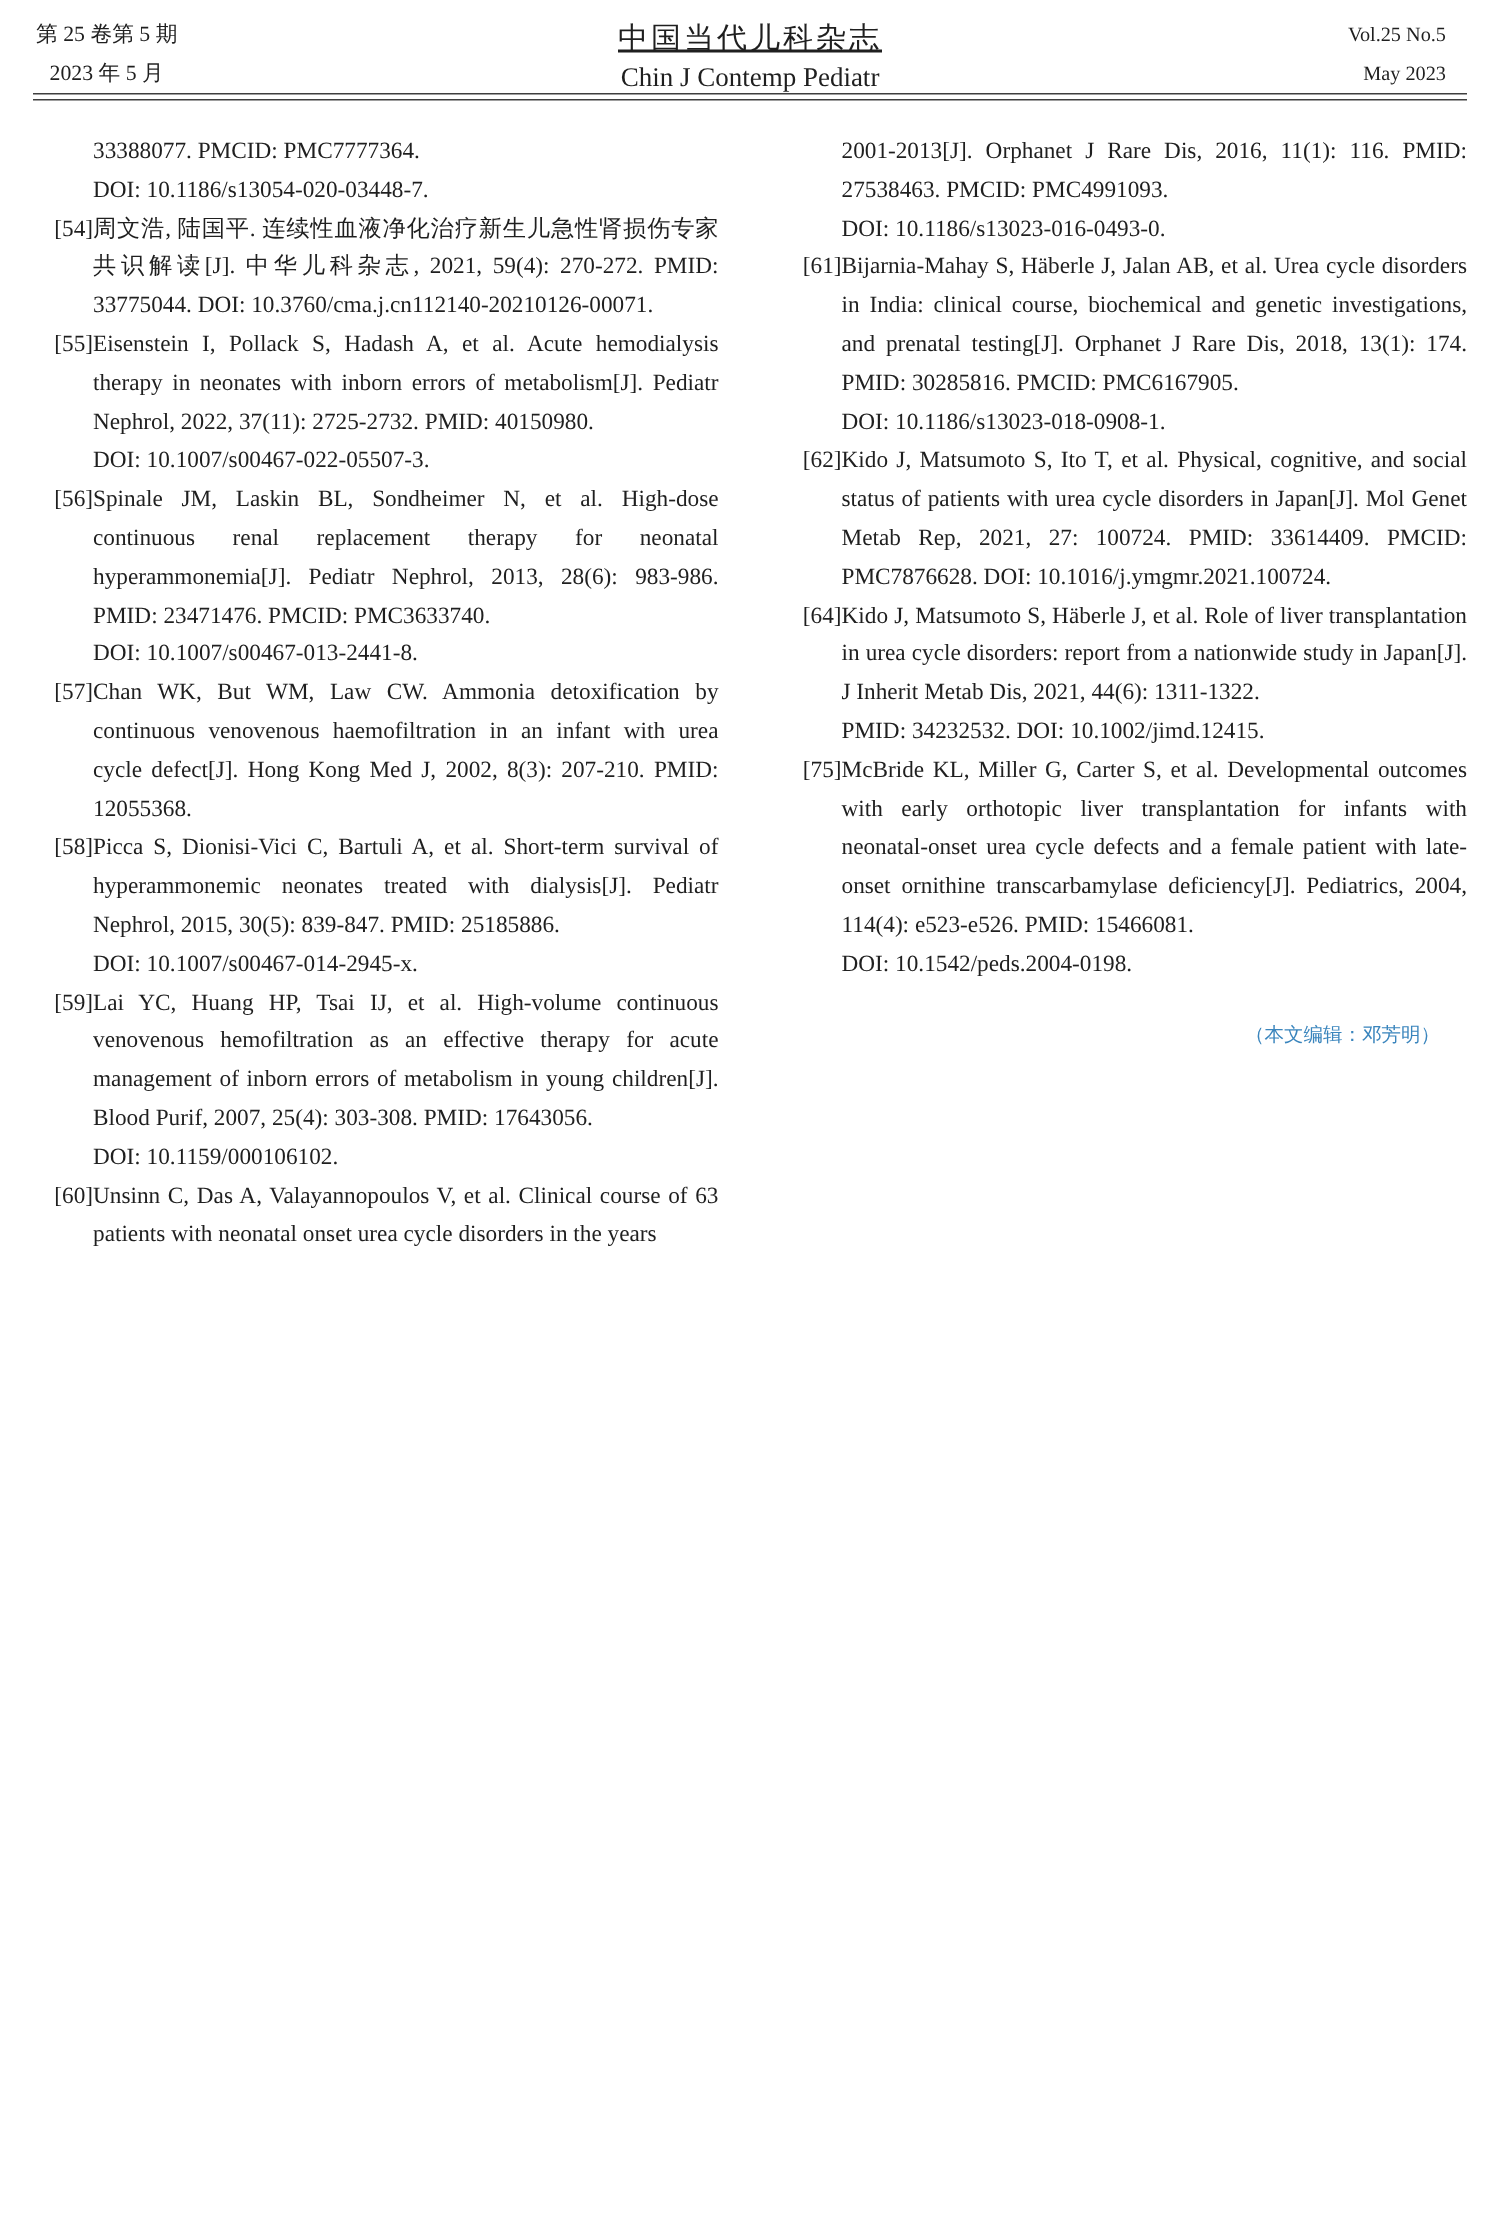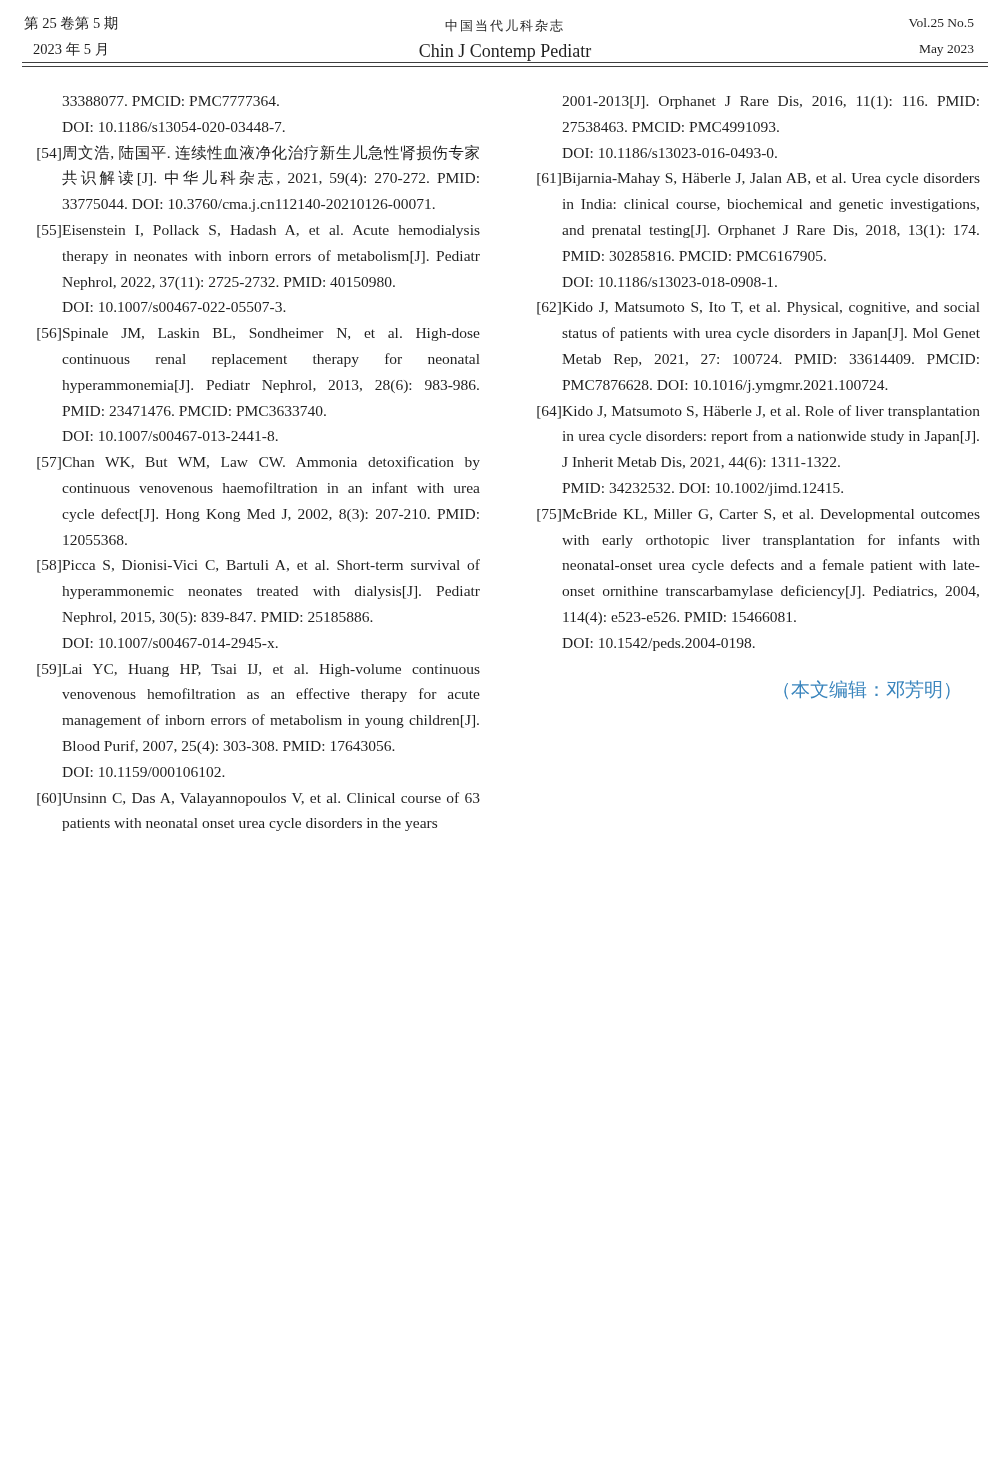--- a/index.html
+++ b/index.html
@@ -6,21 +6,21 @@
   html, body { background: #ffffff; }
   body {
     width: 1000px;
     height: 1476px;
     font-family: "Liberation Serif", "DejaVu Serif", serif;
     color: #1f1f1f;
     overflow: hidden;
     position: relative;
   }
   .page {
-    padding: 0 12px 0 22px;
+    padding: 0 22px 0 22px;
   }
 
   
   .header {
     display: flex;
     justify-content: space-between;
     align-items: flex-start;
     padding-top: 10px;
     height: 62px;
   }
@@ -28,24 +28,25 @@
     width: 180px;
     font-size: 14.5px;
   }
   .header-left .h-line1 { line-height: 26px; padding-left: 2px; }
   .header-left .h-line2 { line-height: 26px; padding-left: 11px; }
   .header-center {
     flex: 1;
     text-align: center;
   }
   .journal-title-cn {
-    font-size: 13px;
+    font-size: 20px;
     letter-spacing: 2px;
     line-height: 28px;
     padding-top: 2px;
+    text-decoration: underline;
   }
   .journal-title-en {
     font-size: 18px;
     line-height: 22px;
   }
   .header-right { text-align: right; font-size: 13.5px; padding-right: 14px; }
   .header-right .h-line1 { line-height: 26px; }
   .header-right .h-line2 { line-height: 26px; }
 
   .double-rule {
@@ -77,21 +78,21 @@
   .ref-text {
     flex: 1;
     text-align: justify;
     white-space: pre-wrap;
     hyphens: none;
   }
   .editor-note {
     margin-top: 21px;
     text-align: right;
     padding-right: 18px;
-    font-size: 19px;
+    font-size: 13px;
     line-height: 25.8px;
     color: #3a85bd;
   }
 </style>
 </head>
 <body>
 
 <div class="page">
 
   <div class="header">

